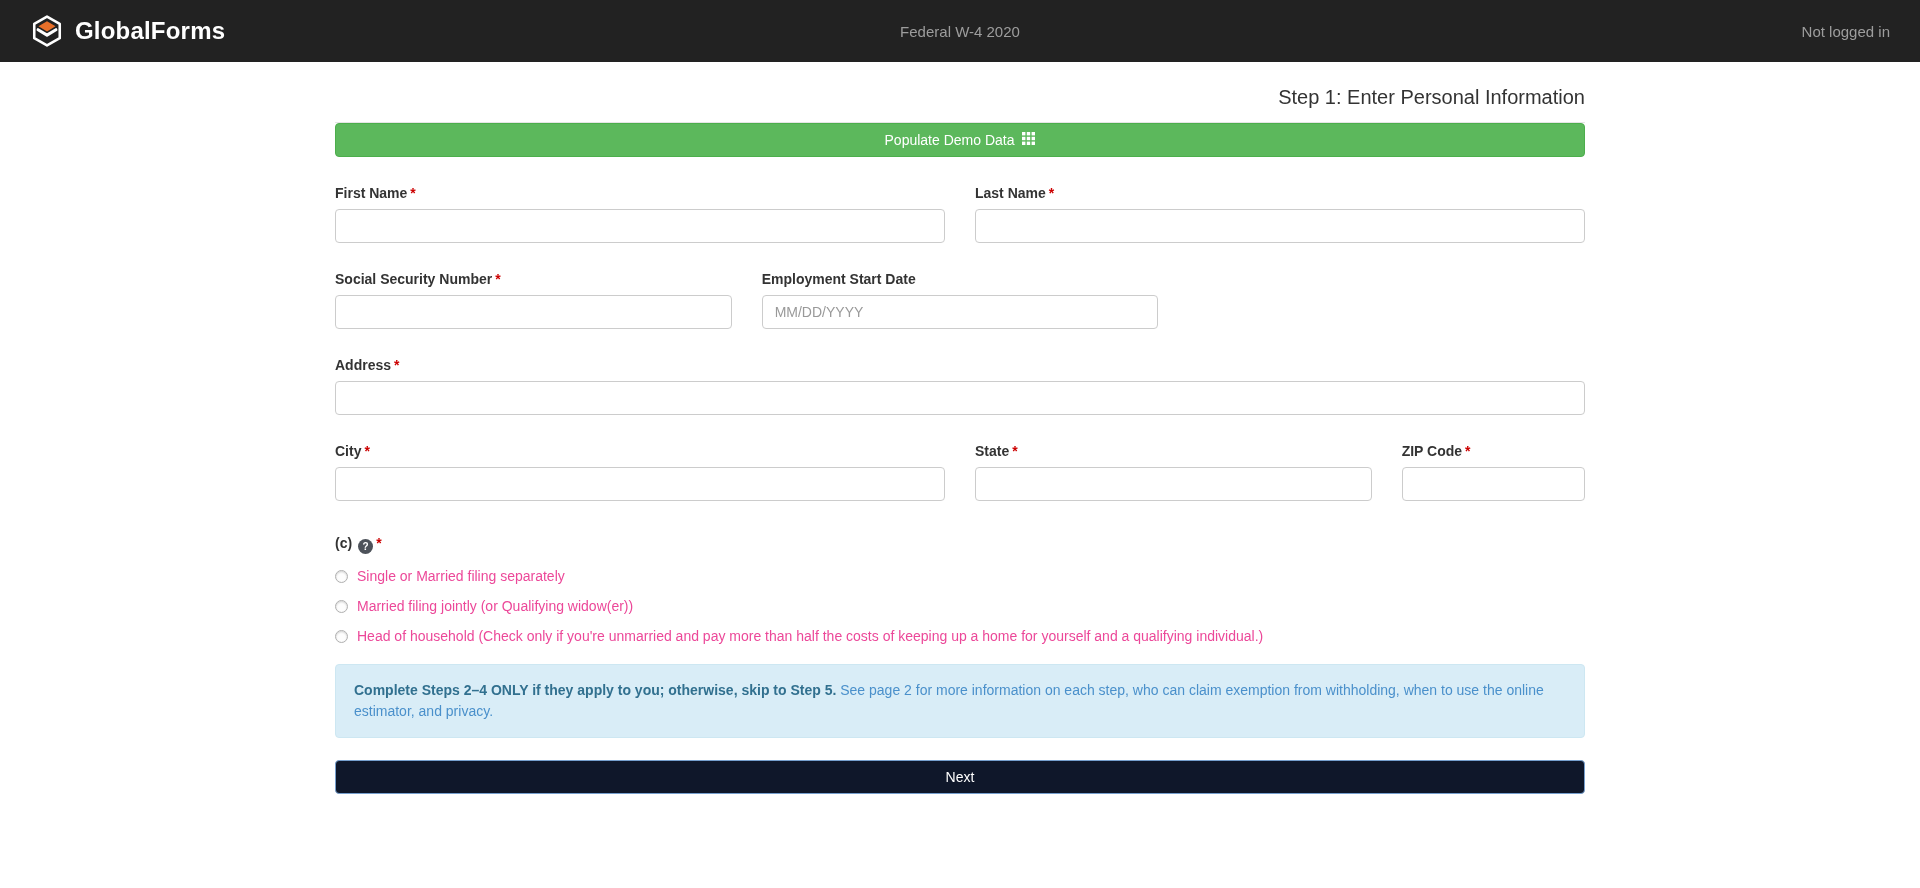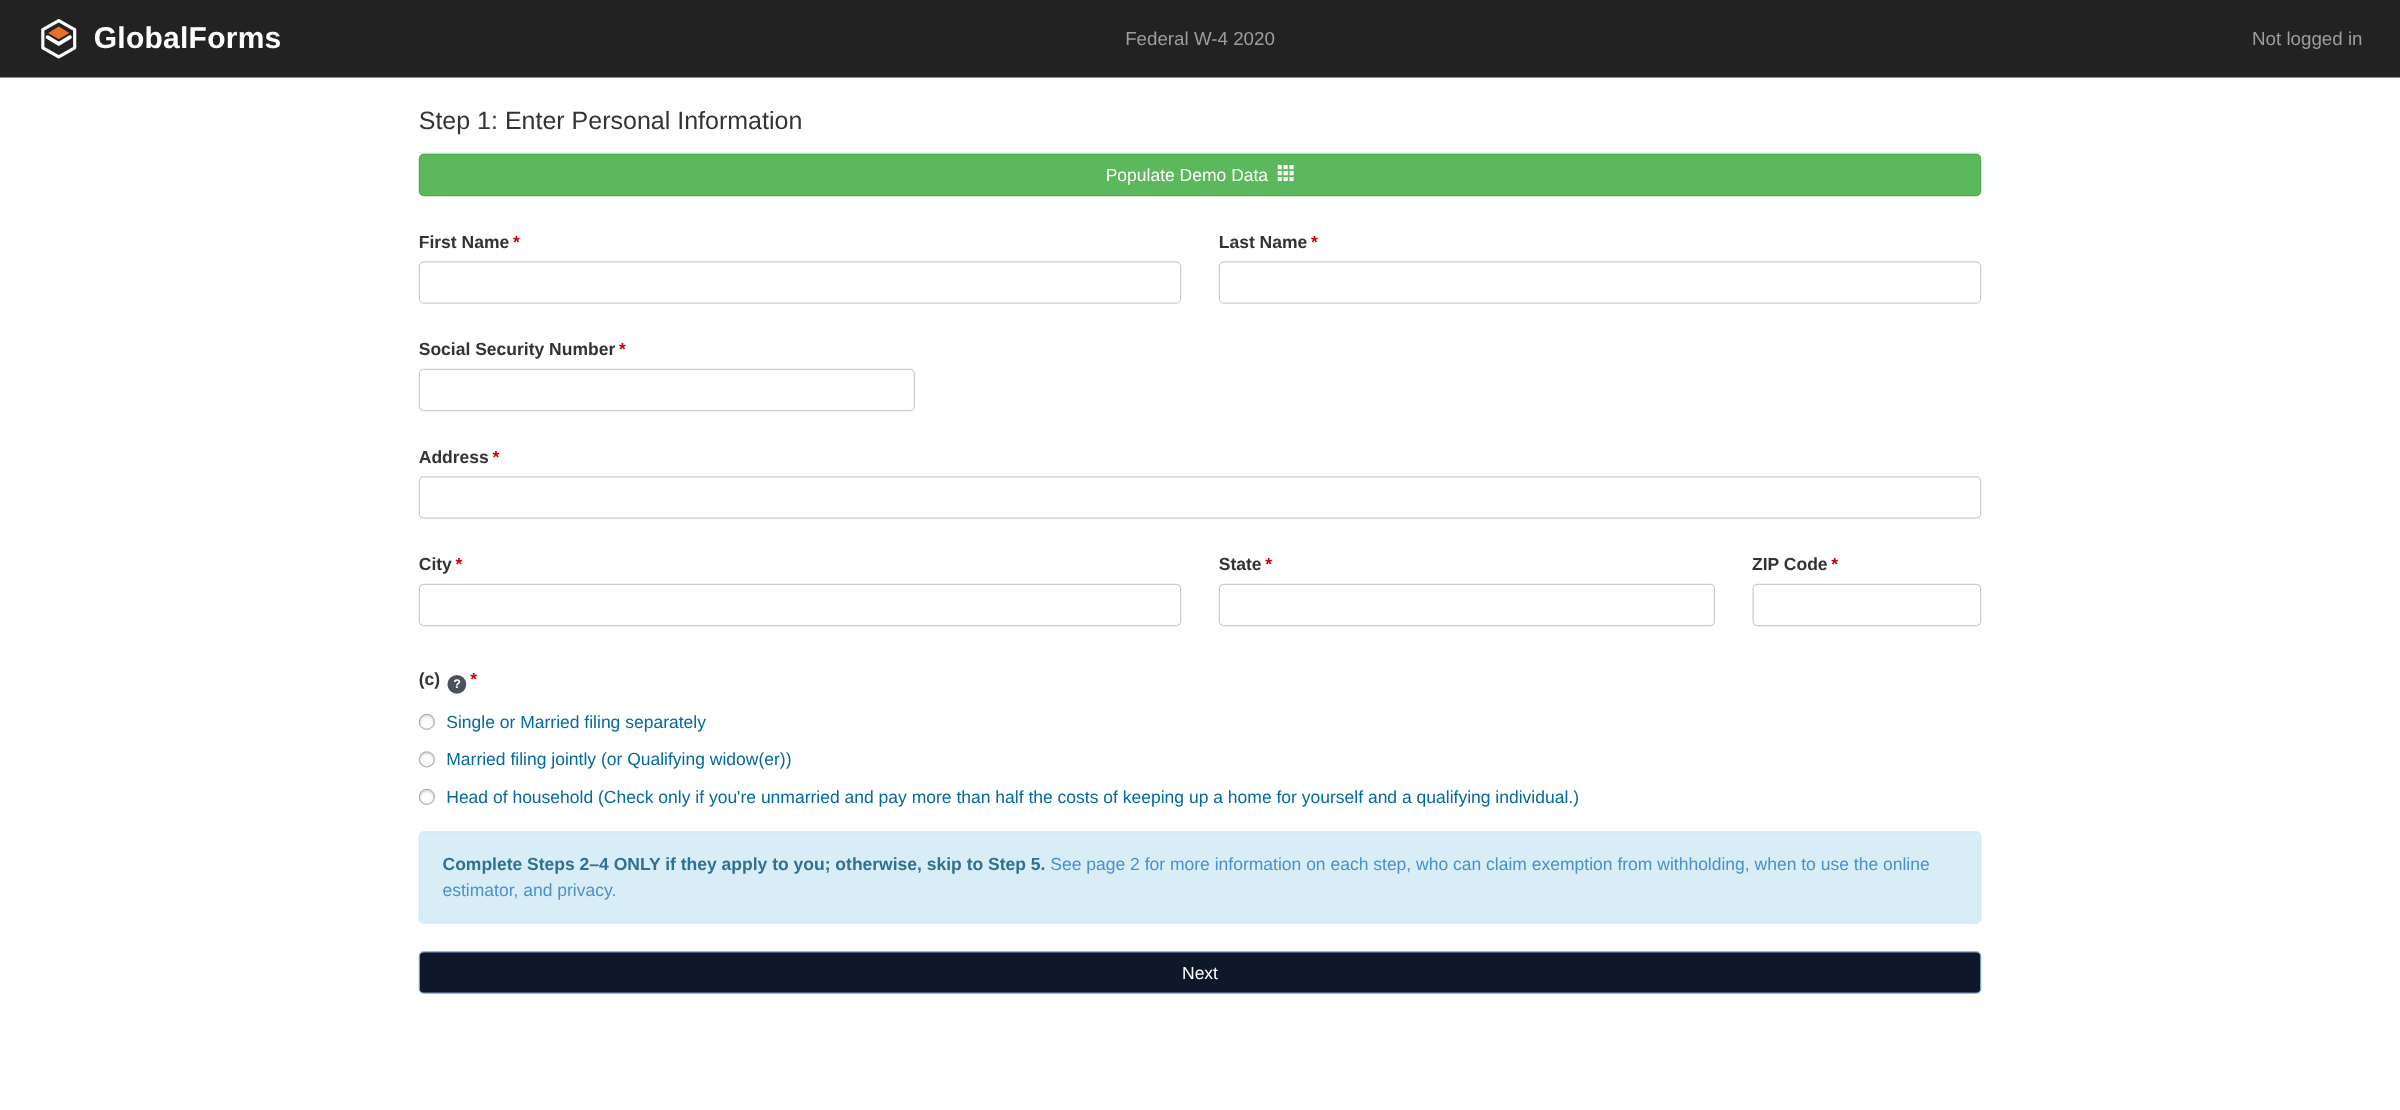--- a/index.html
+++ b/index.html
@@ -8,21 +8,21 @@
 
   
   .navbar { height:62px; background:#222; display:flex; align-items:center; padding:0 30px; position:relative; }
   .brand { display:flex; align-items:center; gap:11px; color:#fff; font-weight:bold; font-size:24px; letter-spacing:.2px; cursor:pointer;justify-content:center; }
   .brand svg { display:block; }
   .nav-center { position:absolute; left:50%; transform:translateX(-50%); color:#9d9d9d; font-size:15px;text-align:right; }
   .nav-right { margin-left:auto; color:#9d9d9d; font-size:15px; }
 
   
   .container { width:1250px; margin:0 auto; padding-top:24px; }
-  .step-title { font-size:20px; font-weight:400; color:#333; margin:0; padding-bottom:13px; border-bottom:1px solid #e5e5e5; }
+  .step-title { font-size:20px; font-weight:400; color:#333; margin:0; padding-bottom:13px; border-bottom:1px solid #e5e5e5;text-align:right; }
 
   .btn { display:flex; align-items:center; justify-content:center; width:100%; height:34px;
          border-radius:4px; color:#fff; font-size:14px; font-family:inherit; cursor:pointer; }
   .btn-demo { background:#5cb85c; border:1px solid #4cae4c; gap:8px; }
   .btn-next { margin-top:22px; background:#0f172a; border:1px solid #769fce; }
 
   .row { display:grid; grid-template-columns:repeat(12, 1fr); column-gap:30px; margin-top:28px; }
   .col-2 { grid-column:span 2; } .col-4 { grid-column:span 4; }
   .col-6 { grid-column:span 6; } .col-12 { grid-column:span 12; }
 
@@ -30,21 +30,21 @@
   .req { color:#cc0000; margin-left:3px; font-weight:bold; }
   .form-control { width:100%; height:34px; border:1px solid #ccc; border-radius:4px; padding:6px 12px;
                   font-size:14px; font-family:inherit; color:#555; background:#fff; }
   .form-control::placeholder { color:#999; }
 
   
   .radio-section { margin-top:34px; }
   .help-icon { display:inline-flex; width:15px; height:15px; border-radius:50%; background:#4d525a; color:#fff;
                font-size:10px; font-weight:bold; align-items:center; justify-content:center;
                vertical-align:-2px; margin-left:6px; cursor:pointer; }
-  .radio-option { display:flex; align-items:center; gap:9px; margin-top:14px; font-size:14px; color:#0369a1; cursor:pointer; }
+  .radio-option { display:flex; align-items:center; gap:9px; margin-top:14px; font-size:14px; color:#ec4899; cursor:pointer; }
   .radio-circle { flex:0 0 auto; width:13px; height:13px; border-radius:50%; border:1px solid #b0b0b0;
                   background:#fdfdfd; box-shadow:inset 0 1px 2px rgba(0,0,0,.18); }
 
   
   .alert-info { margin-top:20px; background:#d9edf7; border:1px solid #cde7f2; border-radius:4px;
                 padding:15px 18px; font-size:14px; line-height:1.5; }
   .alert-bold { color:#31708f; font-weight:bold; }
   .alert-rest { color:#4a90cb; }
 </style>
 </head>
@@ -103,20 +103,26 @@
     </div>
   </div>
 
   <div class="row">
     <div class="col-4">
       <label class="field-label">
         <span>Social Security Number</span><span class="req">*</span>
       </label>
       <input class="form-control" type="text" value="" style="">
     </div>
+    <div class="col-4">
+      <label class="field-label">
+        <span>Employment Start Date</span>
+      </label>
+      <input class="form-control" type="text" placeholder="MM/DD/YYYY" style="">
+    </div>
   </div>
 
   <div class="row">
     <div class="col-12">
       <label class="field-label">
         <span>Address</span><span class="req">*</span>
       </label>
       <input class="form-control" type="text" value="" style="">
     </div>
   </div>

